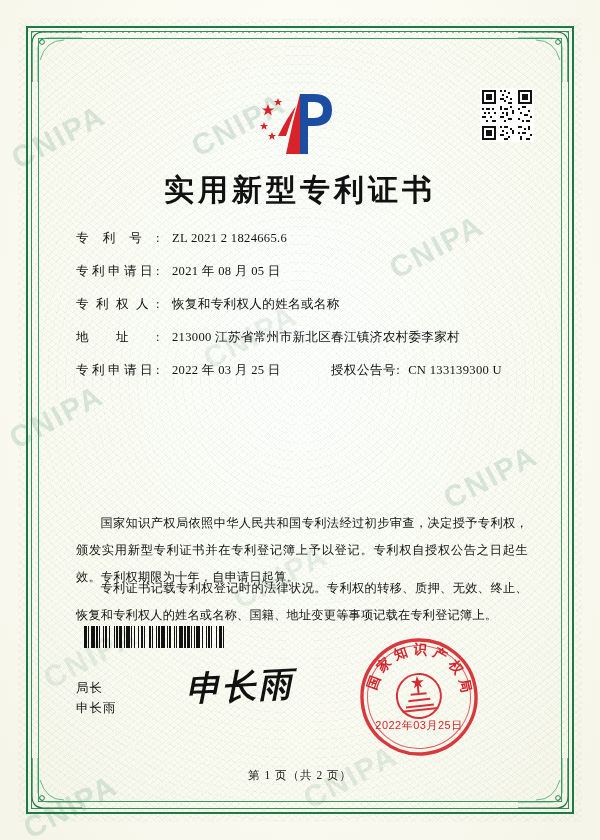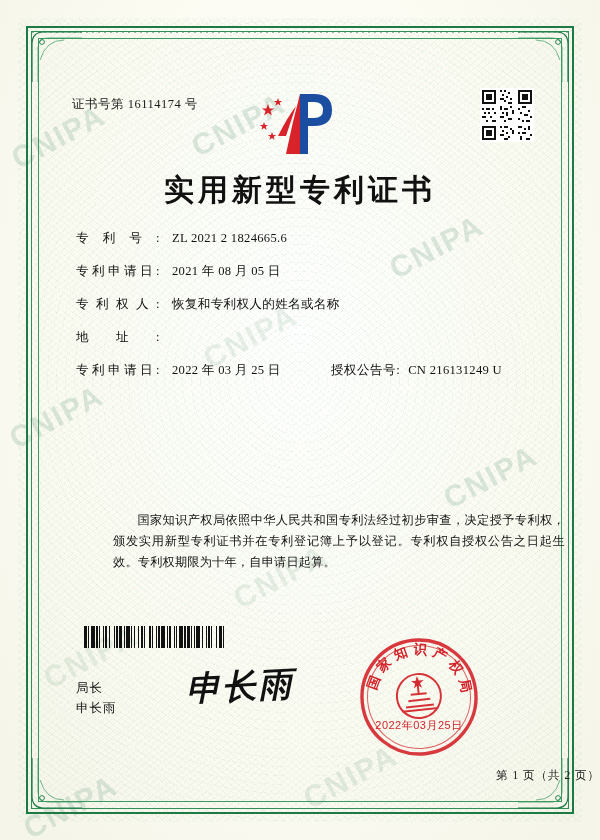--- a/index.html
+++ b/index.html
@@ -191,25 +191,24 @@
   .field-second-label {
     margin-left: 50px;
     letter-spacing: 0.5px;
   }
 
   .para {
     position: absolute;
     left: 76px;
     width: 452px;
     font-size: 12.2px;
-    line-height: 21px;
+    line-height: 27px;
     color: #121212;
     text-align: justify;
     letter-spacing: 0.2px;
-    margin-left: 37px;
   }
   .p1 { top: 510px; }
   .p2 { top: 575px; }
   .indent { text-indent: 2em; display: block; }
 
   
   .barcode {
     position: absolute;
     left: 84px; top: 626px;
     width: 168px; height: 22px;
@@ -254,21 +253,21 @@
     text-align: center;
     font-size: 11px;
     color: #d3232a;
     font-family: "Liberation Sans", sans-serif;
     letter-spacing: 0.5px;
   }
 
   .page-no {
     position: absolute;
     left: 0; right: 0; top: 768px;
-    text-align: right;
+    text-align: center;
     font-size: 11.5px;
     color: #1a1a1a;
     letter-spacing: 1px;
   }
 
   .footnote {
     position: absolute;
     left: 0; right: 0; top: 806px;
     text-align: center;
     font-size: 12px;
@@ -326,21 +325,20 @@
     <svg width="54" height="54" viewBox="0 0 54 54">
       <path d="M2 52 L2 14 Q2 2 14 2 L52 2" fill="none" stroke="#1d7a45" stroke-width="1.2"></path>
       <path d="M8 52 L8 18 Q8 8 18 8 L52 8" fill="none" stroke="#3a9a61" stroke-width="0.8"></path>
       <path d="M10 30 Q16 10 34 10" fill="none" stroke="#3a9a61" stroke-width="0.7"></path>
       <circle cx="12" cy="12" r="2.4" fill="none" stroke="#1d7a45" stroke-width="0.9"></circle>
     </svg>
   </div>
 
   <div class="content">
 
-    <div class="cert-no">证书号第 16114174 号</div>
 
     <div class="logo">
       <svg width="90" height="72" viewBox="0 0 90 72">
 
         <path d="M44 6 L58 6 Q76 6 76 22 Q76 38 58 38 L52 38 L52 66 L44 66 Z" fill="#1b4ea0"></path>
         <path d="M58 14 Q67 14 67 22 Q67 30 58 30 L52 30 L52 14 Z" fill="#fdfdf7"></path>
 
         <path d="M44 6 L44 66 L30 66 Q36 36 44 6 Z" fill="#d8232a"></path>
         <path d="M40 18 L30 48 L22 48 Q31 30 40 18 Z" fill="#d8232a"></path>
 
@@ -434,31 +432,35 @@
       <div class="field-row">
         <span class="field-label sp">专利申请日:</span>
         <span class="field-value">2021 年 08 月 05 日</span>
       </div>
       <div class="field-row">
         <span class="field-label sp">专利权人:</span>
         <span class="field-value">恢复和专利权人的姓名或名称</span>
       </div>
       <div class="field-row">
         <span class="field-label sp">地址:</span>
+        <span class="field-value">213000 江苏省常州市新北区春江镇济农村委李家村</span>
       </div>
       <div class="field-row two">
         <span class="field-label sp">专利申请日:</span>
         <span class="field-value">2022 年 03 月 25 日</span>
         <span class="field-second-label">授权公告号:</span>
-        <span class="field-value" style="margin-left:8px">CN 216131249 U</span>
+        <span class="field-value" style="margin-left:8px">CN 133139300 U</span>
       </div>
     </div>
 
     <div class="para p1">
       <span class="indent">国家知识产权局依照中华人民共和国专利法经过初步审查，决定授予专利权，颁发实用新型专利证书并在专利登记簿上予以登记。专利权自授权公告之日起生效。专利权期限为十年，自申请日起算。</span>
+    </div>
+    <div class="para p2">
+      <span class="indent">专利证书记载专利权登记时的法律状况。专利权的转移、质押、无效、终止、恢复和专利权人的姓名或名称、国籍、地址变更等事项记载在专利登记簿上。</span>
     </div>
 
     <div class="barcode">
         <i style="width:3px"></i>
         <i style="width:1px;background:transparent"></i>
         <i style="width:1px"></i>
         <i style="width:2px;background:transparent"></i>
         <i style="width:4px"></i>
         <i style="width:1px;background:transparent"></i>
         <i style="width:2px"></i>

